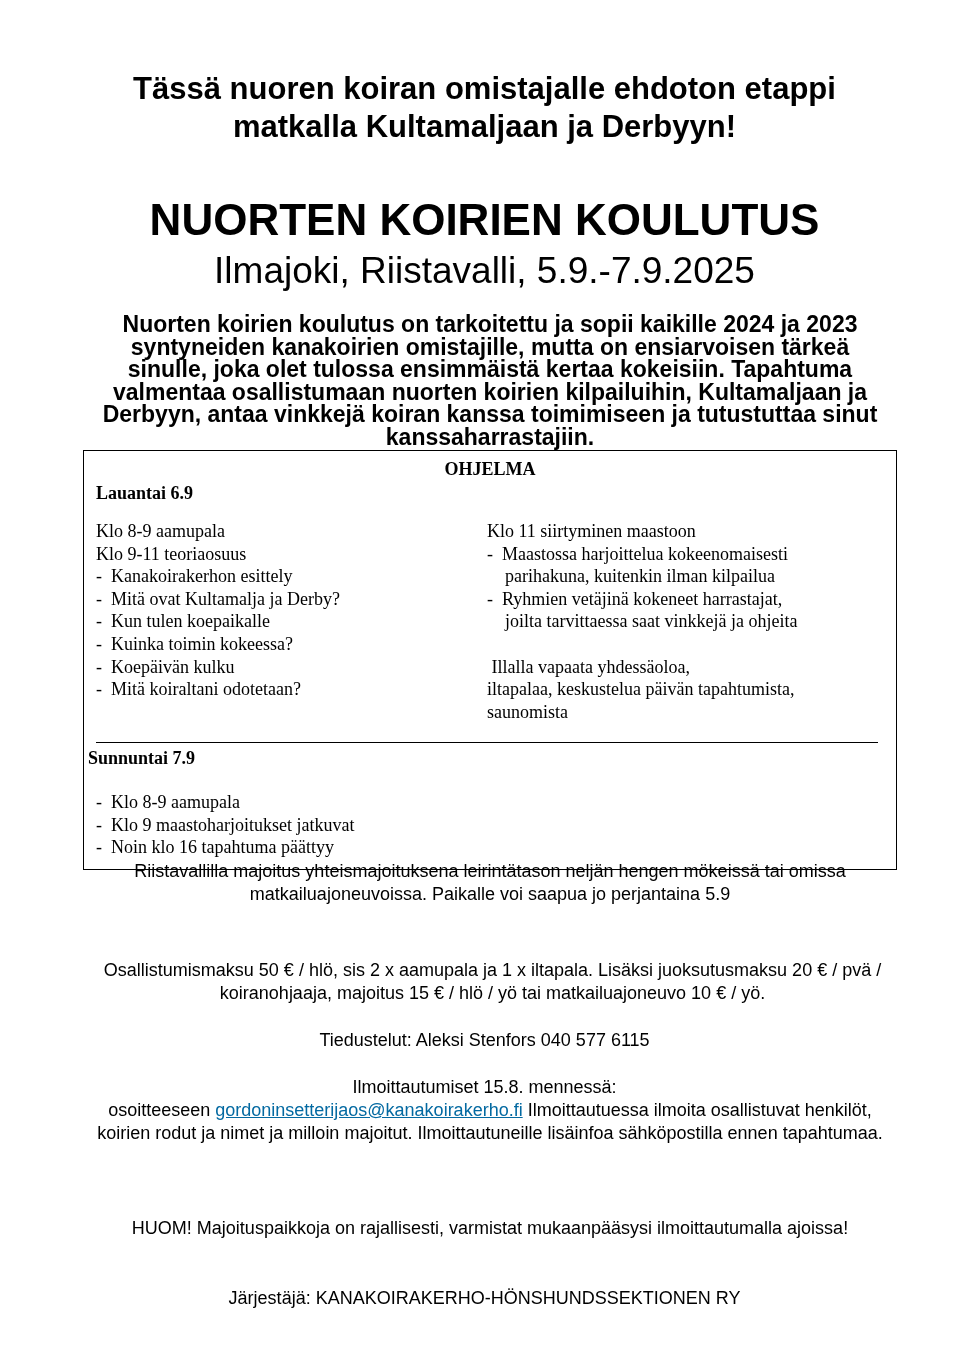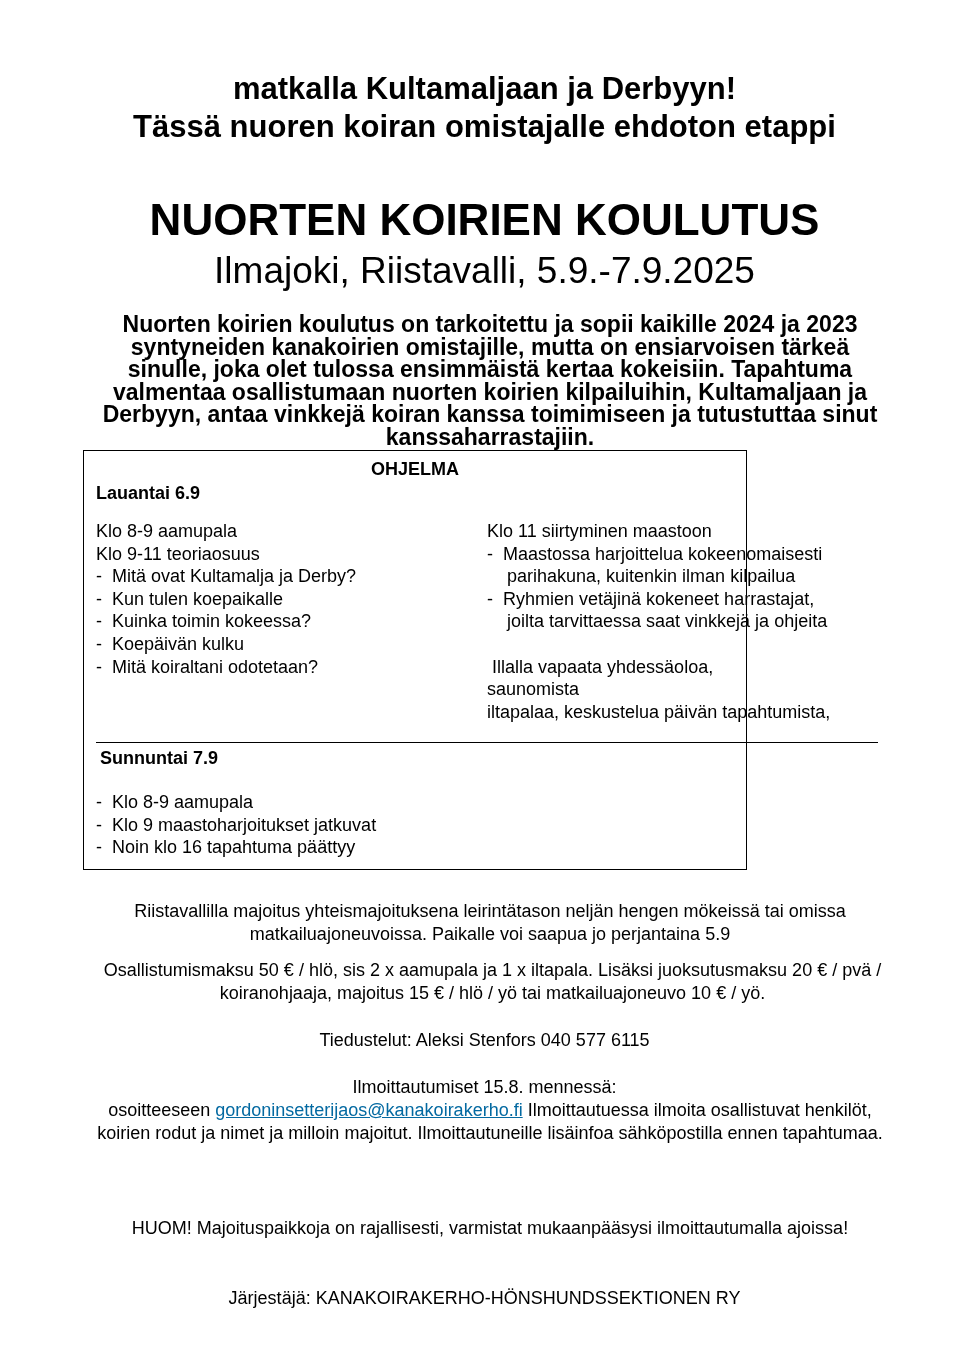--- a/index.html
+++ b/index.html
@@ -3,80 +3,81 @@
 <meta charset="utf-8">
 <style>
   html, body { margin:0; padding:0; background:#ffffff; }
   body { width:969px; height:1358px; position:relative; font-family:"Liberation Sans", sans-serif; color:#000; overflow:hidden; }
   .c { text-align:center; }
   .abs { position:absolute; left:0; width:969px; }
   .headline { top:70px; font-size:31px; font-weight:bold; line-height:38px; }
   .title { top:195px; font-size:44px; font-weight:bold; line-height:50px; }
   .subtitle { top:250px; font-size:37px; line-height:42px; }
   .intro { top:313px; left:90px; width:800px; font-size:23px; font-weight:bold; line-height:22.6px; }
-  .box { position:absolute; left:83px; top:450px; width:664px; height:420px; border:1.5px solid #000; box-sizing:border-box; }
+  .box { position:absolute; left:83px; top:450px; width:814px; height:420px; border:1.5px solid #000; box-sizing:border-box;font-family:Liberation Serif, serif; }
   .box .ohj { position:absolute; left:0; top:8px; width:100%; text-align:center; font-weight:bold; font-size:18px; }
   .day { position:absolute; font-weight:bold; font-size:18px; }
   .line { font-size:18px; line-height:22.6px; white-space:pre; }
   .col { position:absolute; }
   .sep { position:absolute; left:12px; width:782px; top:291px; border-top:1px solid #000; }
   .p { font-size:18px; line-height:22.6px; }
   .bold { font-weight:normal; }
   a.mail { color:#0369a1; text-decoration:underline; }
 </style>
 </head>
 <body>
 
 <div class="abs c headline">
+  <div>Tässä nuoren koiran omistajalle ehdoton etappi</div>
   <div>matkalla Kultamaljaan ja Derbyyn!</div>
-  <div>Tässä nuoren koiran omistajalle ehdoton etappi</div>
 </div>
 
 <div class="abs c title">NUORTEN KOIRIEN KOULUTUS</div>
 <div class="abs c subtitle">Ilmajoki, Riistavalli, 5.9.-7.9.2025</div>
 
 <div class="abs c intro">Nuorten koirien koulutus on tarkoitettu ja sopii kaikille 2024 ja 2023 syntyneiden kanakoirien omistajille, mutta on ensiarvoisen tärkeä sinulle, joka olet tulossa ensimmäistä kertaa kokeisiin. Tapahtuma valmentaa osallistumaan nuorten koirien kilpailuihin, Kultamaljaan ja Derbyyn, antaa vinkkejä koiran kanssa toimimiseen ja tutustuttaa sinut kanssaharrastajiin.</div>
 
 <div class="box">
   <div class="ohj">OHJELMA</div>
   <div class="day" style="left:12px; top:32px;">Lauantai 6.9</div>
 
   <div class="col" style="left:12px; top:69px;">
     <div class="line">Klo 8-9 aamupala</div>
     <div class="line">Klo 9-11 teoriaosuus</div>
+    <div class="line">-  Kanakoirakerhon esittely</div>
     <div class="line">-  Mitä ovat Kultamalja ja Derby?</div>
     <div class="line">-  Kun tulen koepaikalle</div>
     <div class="line">-  Kuinka toimin kokeessa?</div>
     <div class="line">-  Koepäivän kulku</div>
     <div class="line">-  Mitä koiraltani odotetaan?</div>
   </div>
 
   <div class="col" style="left:403px; top:69px;">
     <div class="line">Klo 11 siirtyminen maastoon</div>
     <div class="line">-  Maastossa harjoittelua kokeenomaisesti</div>
     <div class="line">    parihakuna, kuitenkin ilman kilpailua</div>
     <div class="line">-  Ryhmien vetäjinä kokeneet harrastajat,</div>
     <div class="line">    joilta tarvittaessa saat vinkkejä ja ohjeita</div>
     <div class="line" style="height:22.6px;"></div>
     <div class="line"> Illalla vapaata yhdessäoloa,</div>
+    <div class="line">iltapalaa, keskustelua päivän tapahtumista,</div>
     <div class="line">saunomista</div>
-    <div class="line">iltapalaa, keskustelua päivän tapahtumista,</div>
   </div>
 
   <div class="sep"></div>
 
-  <div class="day" style="left:16px; top:297px;">Sunnuntai 7.9</div>
+  <div class="day" style="left:4px; top:297px;">Sunnuntai 7.9</div>
   <div class="col" style="left:12px; top:340px;">
     <div class="line">-  Klo 8-9 aamupala</div>
     <div class="line">-  Klo 9 maastoharjoitukset jatkuvat</div>
     <div class="line">-  Noin klo 16 tapahtuma päättyy</div>
   </div>
 </div>
 
-<div class="abs c p" style="top:900px; left:80px; width:820px;">Riistavallilla majoitus yhteismajoituksena leirintätason neljän hengen mökeissä tai omissa matkailuajoneuvoissa. Paikalle voi saapua jo perjantaina 5.9</div>
+<div class="abs c p" style="top:860px; left:80px; width:820px;">Riistavallilla majoitus yhteismajoituksena leirintätason neljän hengen mökeissä tai omissa matkailuajoneuvoissa. Paikalle voi saapua jo perjantaina 5.9</div>
 
 <div class="abs c p" style="top:959px; left:70px; width:845px;">Osallistumismaksu 50 € / hlö, sis 2 x aamupala ja 1 x iltapala. Lisäksi juoksutusmaksu 20 € / pvä / koiranohjaaja, majoitus 15 € / hlö / yö tai matkailuajoneuvo 10 € / yö.</div>
 
 <div class="abs c p bold" style="top:1029px;">Tiedustelut: Aleksi Stenfors 040 577 6115</div>
 
 <div class="abs c p bold" style="top:1076px;">Ilmoittautumiset 15.8. mennessä:</div>
 <div class="abs c p" style="top:1099px; left:90px; width:800px;">
   <span>osoitteeseen </span><a class="mail" href="#">gordoninsetterijaos@kanakoirakerho.fi</a><span> Ilmoittautuessa ilmoita osallistuvat henkilöt, koirien rodut ja nimet ja milloin majoitut. Ilmoittautuneille lisäinfoa sähköpostilla ennen tapahtumaa.</span>
 </div>
 

